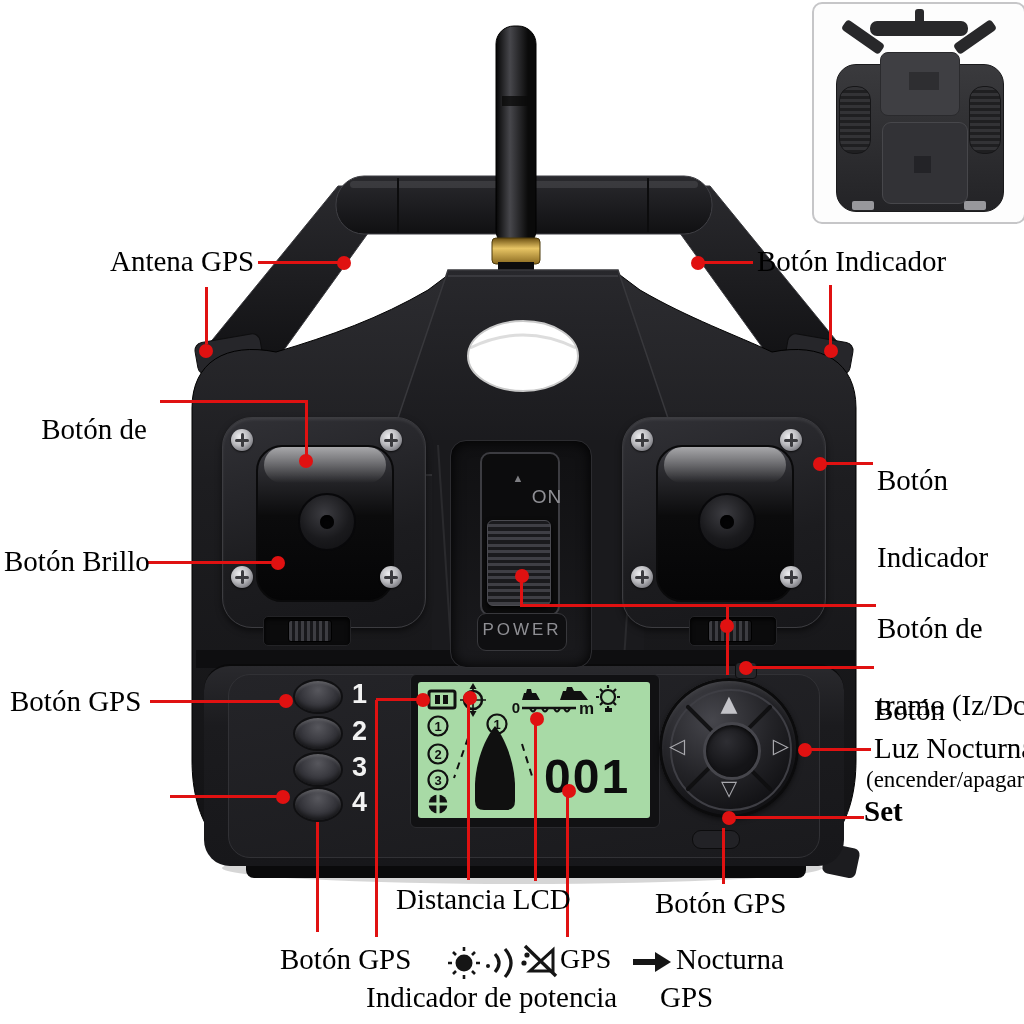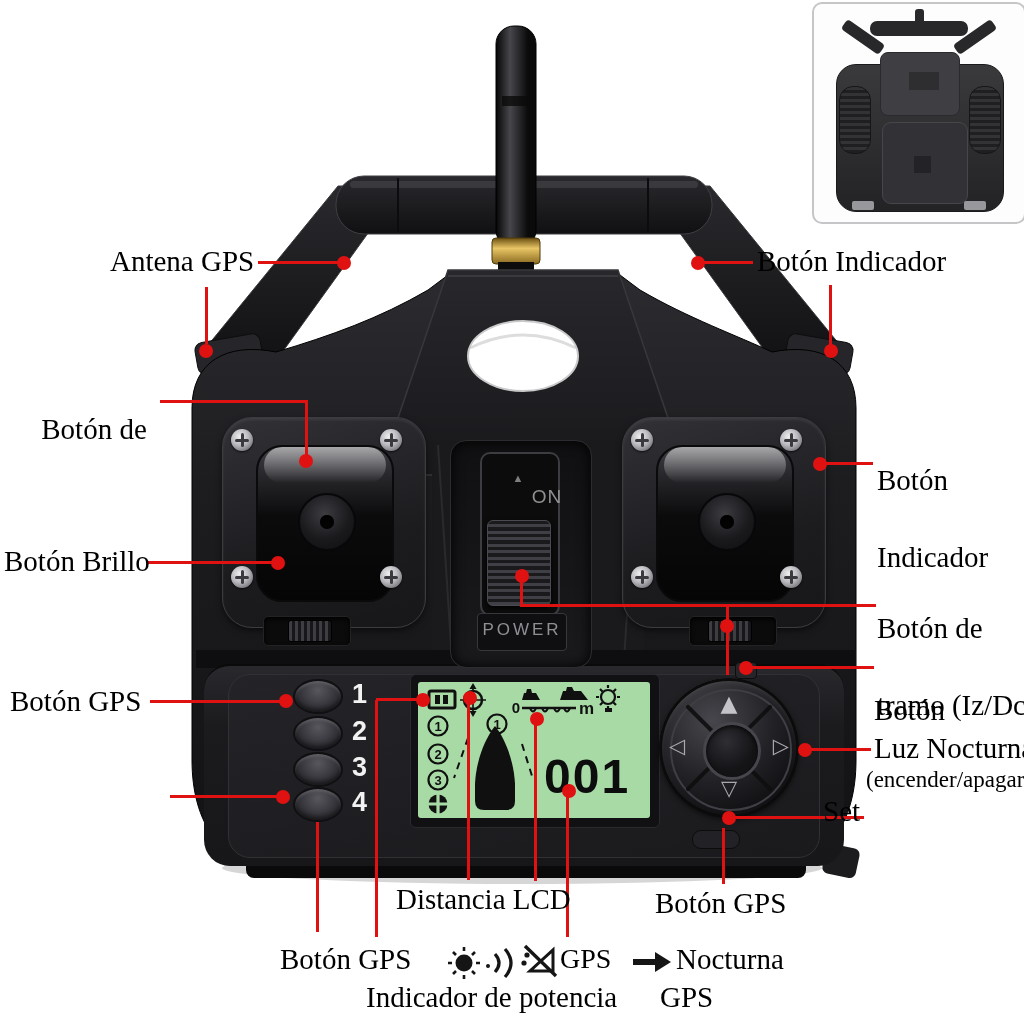--- a/index.html
+++ b/index.html
@@ -146,21 +146,21 @@
   </div>
   <div class="trim" style="left:689px;top:616px;">
     <div class="trimknob" style="left:18px;"></div>
   </div>
 
   <div class="abs" style="left:450px;top:440px;width:140px;height:226px;border-radius:16px;z-index:10;background:linear-gradient(#101012,#1a1a1d);border:1px solid #2c2c30;box-shadow:inset 0 0 14px #000;"></div>
   <div class="abs" style="left:480px;top:452px;width:76px;height:160px;border-radius:10px;z-index:11;background:#0c0c0d;border:2px solid #3c3c41;"></div>
   <div class="abs graytxt ctr" style="left:480px;top:472px;width:76px;font-size:11px;z-index:12;color:#7e7e82;">▲</div>
   <div class="abs graytxt ctr" style="left:480px;top:486px;width:76px;font-size:19px;letter-spacing:1px;z-index:12;margin-left:29px;">ON</div>
   <div class="abs" style="left:487px;top:520px;width:62px;height:84px;border-radius:6px;z-index:12;background:repeating-linear-gradient(0deg,#3f3f45 0 3px,#1a1a1d 3px 6.5px);border:1px solid #4a4a50;box-shadow:0 2px 5px #000;"></div>
-  <div class="abs" style="left:477px;top:613px;width:88px;height:36px;border-radius:4px;z-index:12;background:#0f0f11;border:1px solid #38383c;">
+  <div class="abs" style="left:477px;top:613px;width:88px;height:36px;border-radius:9px;z-index:12;background:#0f0f11;border:1px solid #38383c;">
     <div class="graytxt ctr" style="margin-top:6px;font-size:17px;letter-spacing:3px;">POWER</div>
   </div>
 
   <div class="sbtn" style="left:293px;top:679px;"></div>
   <div class="sbtn" style="left:293px;top:716px;"></div>
   <div class="sbtn" style="left:293px;top:752px;"></div>
   <div class="sbtn" style="left:293px;top:787px;"></div>
   <div class="bnum" style="top:679px;">1</div>
   <div class="bnum" style="top:716px;">2</div>
   <div class="bnum" style="top:752px;">3</div>
@@ -316,21 +316,21 @@
   <div class="lab" style="left:877px;top:568px;">
     <span class="ln">Botón de</span>
     <span class="ln">tramo (Iz/Dcha</span>
   </div>
   <div class="lab" style="left:10px;top:686px;">Botón GPS</div>
   <div class="lab" style="left:874px;top:650px;">
     <span class="ln">Botón</span>
     <span class="ln" style="margin-top:6px;">Luz Nocturna</span>
     <span class="ln" style="font-size:23px;margin-top:2px;margin-left:-8px;">(encender/apagar)</span>
   </div>
-  <div class="lab" style="left:823px;top:796px;">Set</div>
+  <div class="lab" style="left:864px;top:796px;font-weight:bold;">Set</div>
   <div class="lab" style="left:396px;top:884px;">Distancia LCD</div>
   <div class="lab" style="left:655px;top:888px;">Botón GPS</div>
   <div class="lab" style="left:280px;top:944px;">Botón GPS</div>
 
   <svg class="legend-ic" width="78" height="38" viewBox="0 0 78 38" style="left:444px;top:944px;">
     <circle cx="20" cy="19" r="8.5" fill="#151515"></circle>
     <g stroke="#151515" stroke-width="2.6">
       <path d="M20,3 V7 M20,31 V35 M4,19 H8 M32,19 H36 M9,8 L12,11 M31,8 L28,11 M9,30 L12,27 M31,30 L28,27"></path>
     </g>
     <circle cx="44" cy="22" r="2" fill="#151515"></circle>

